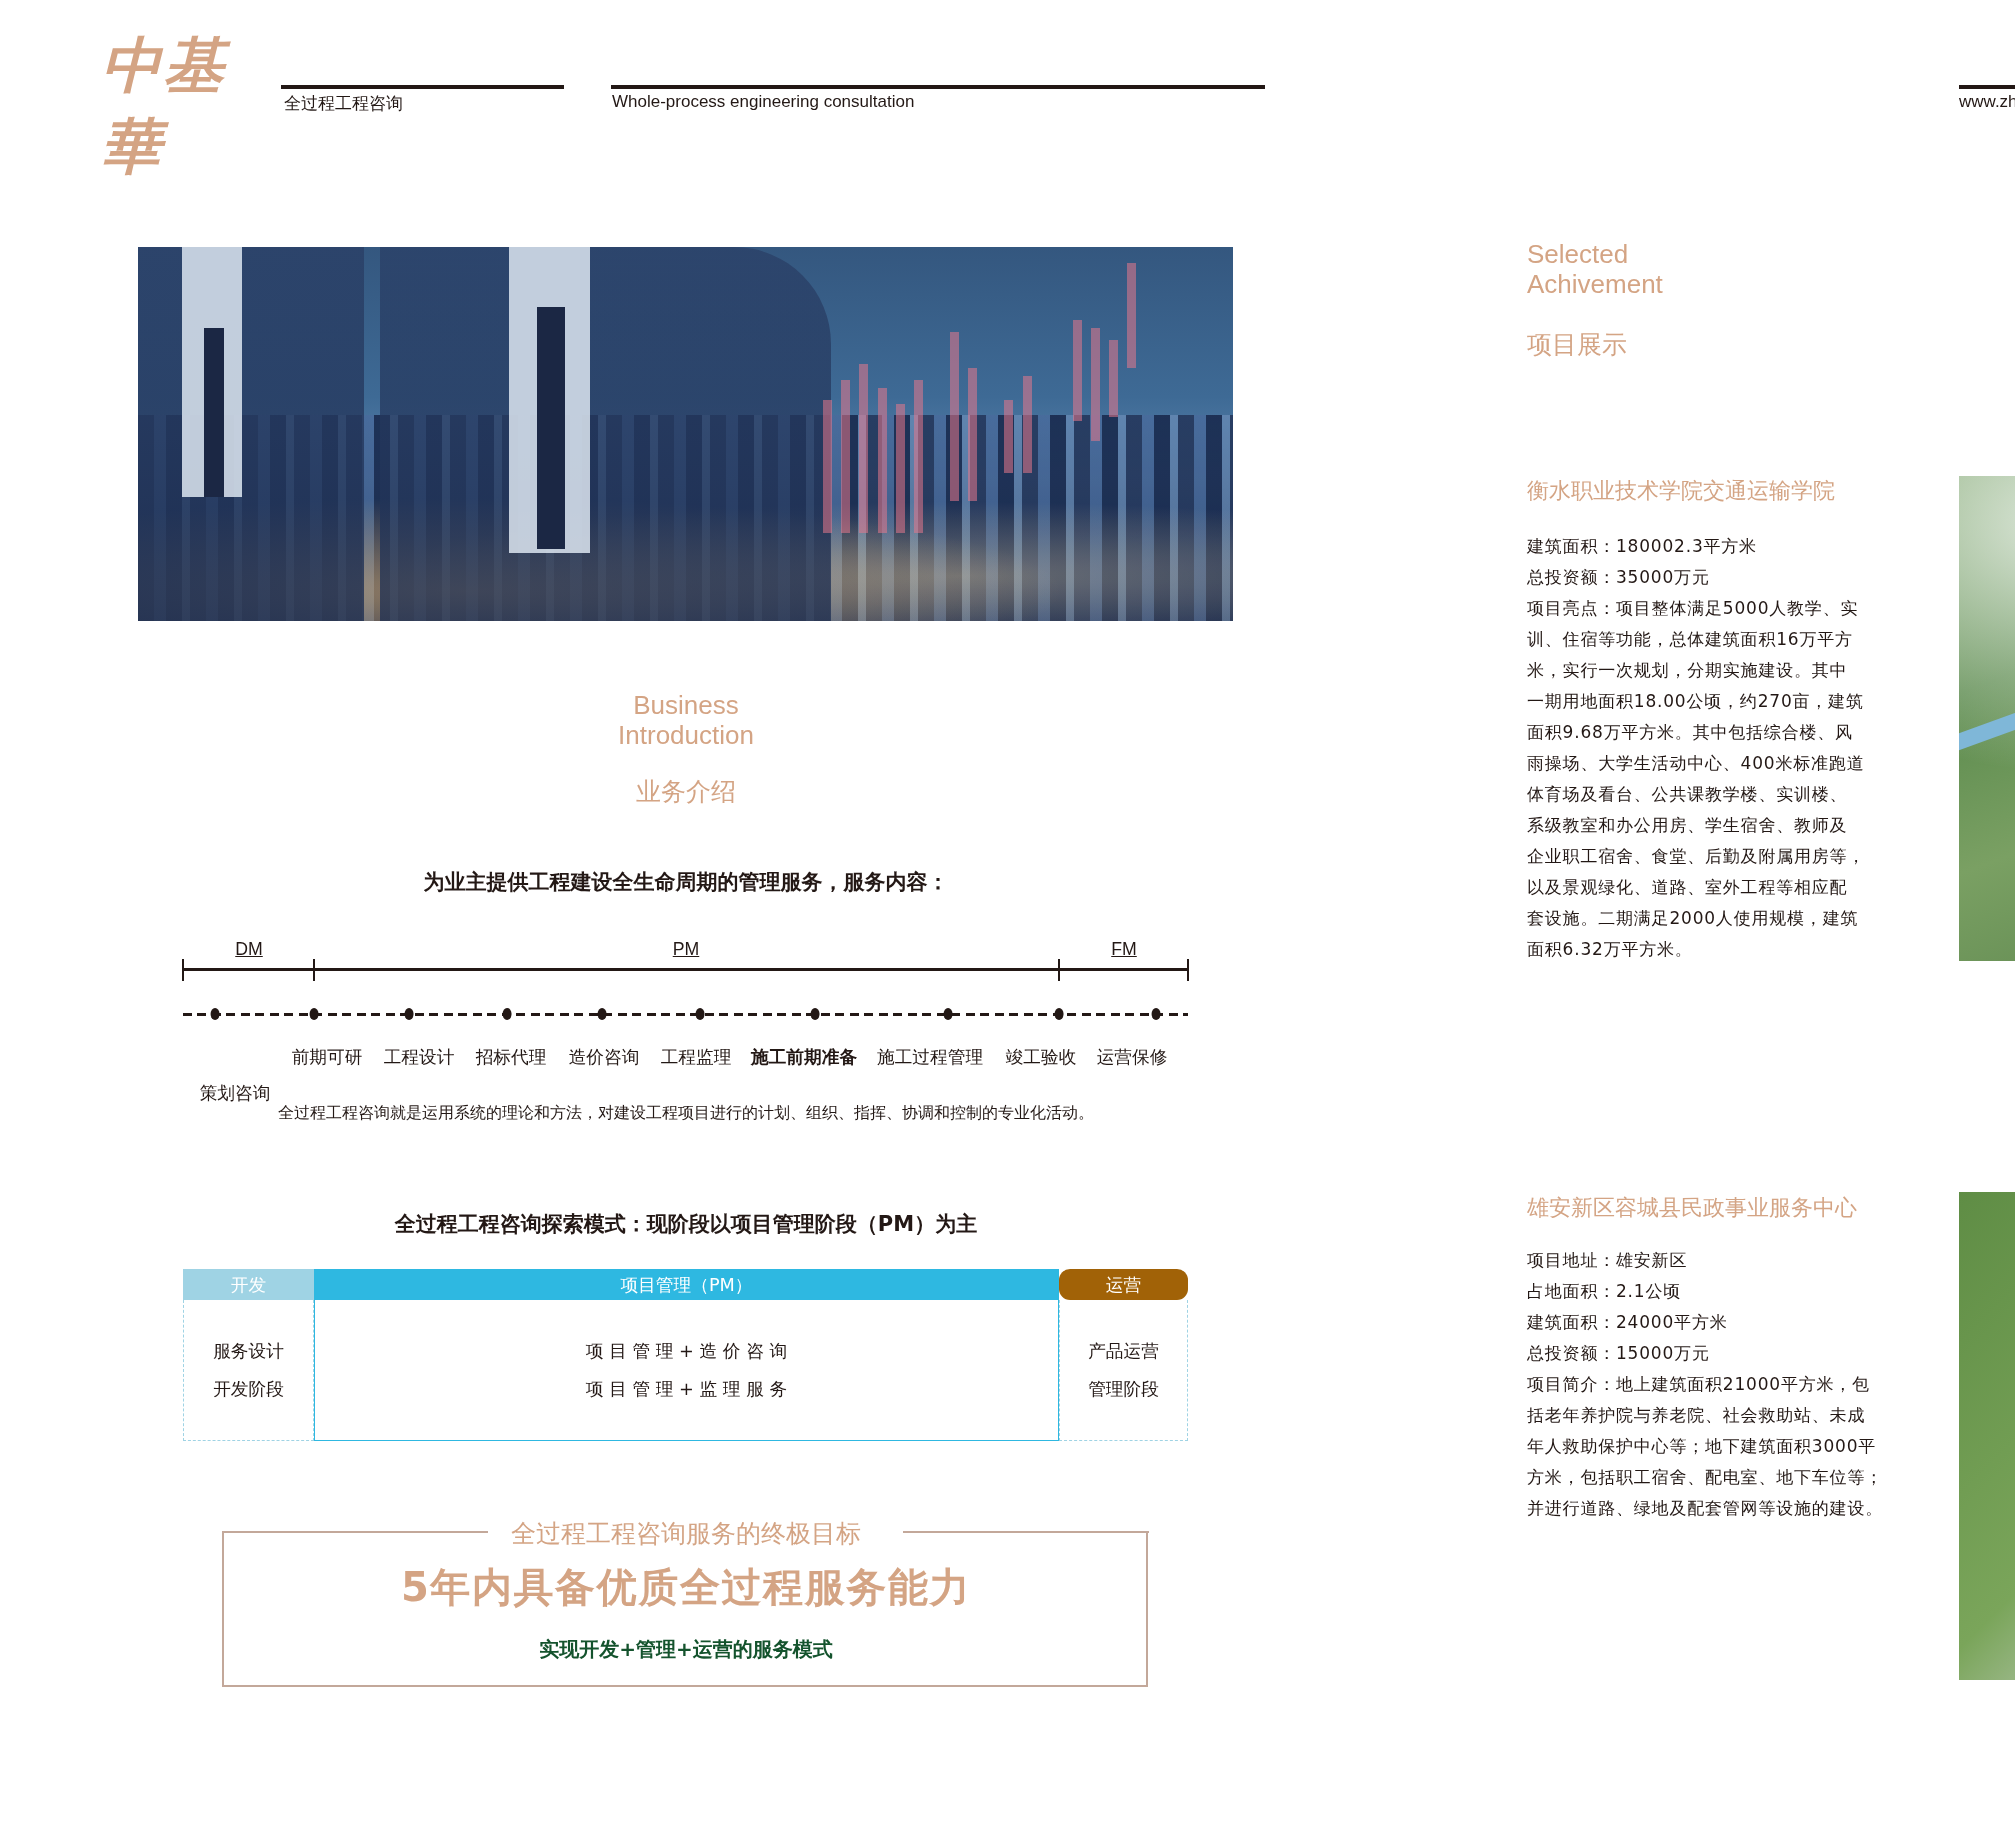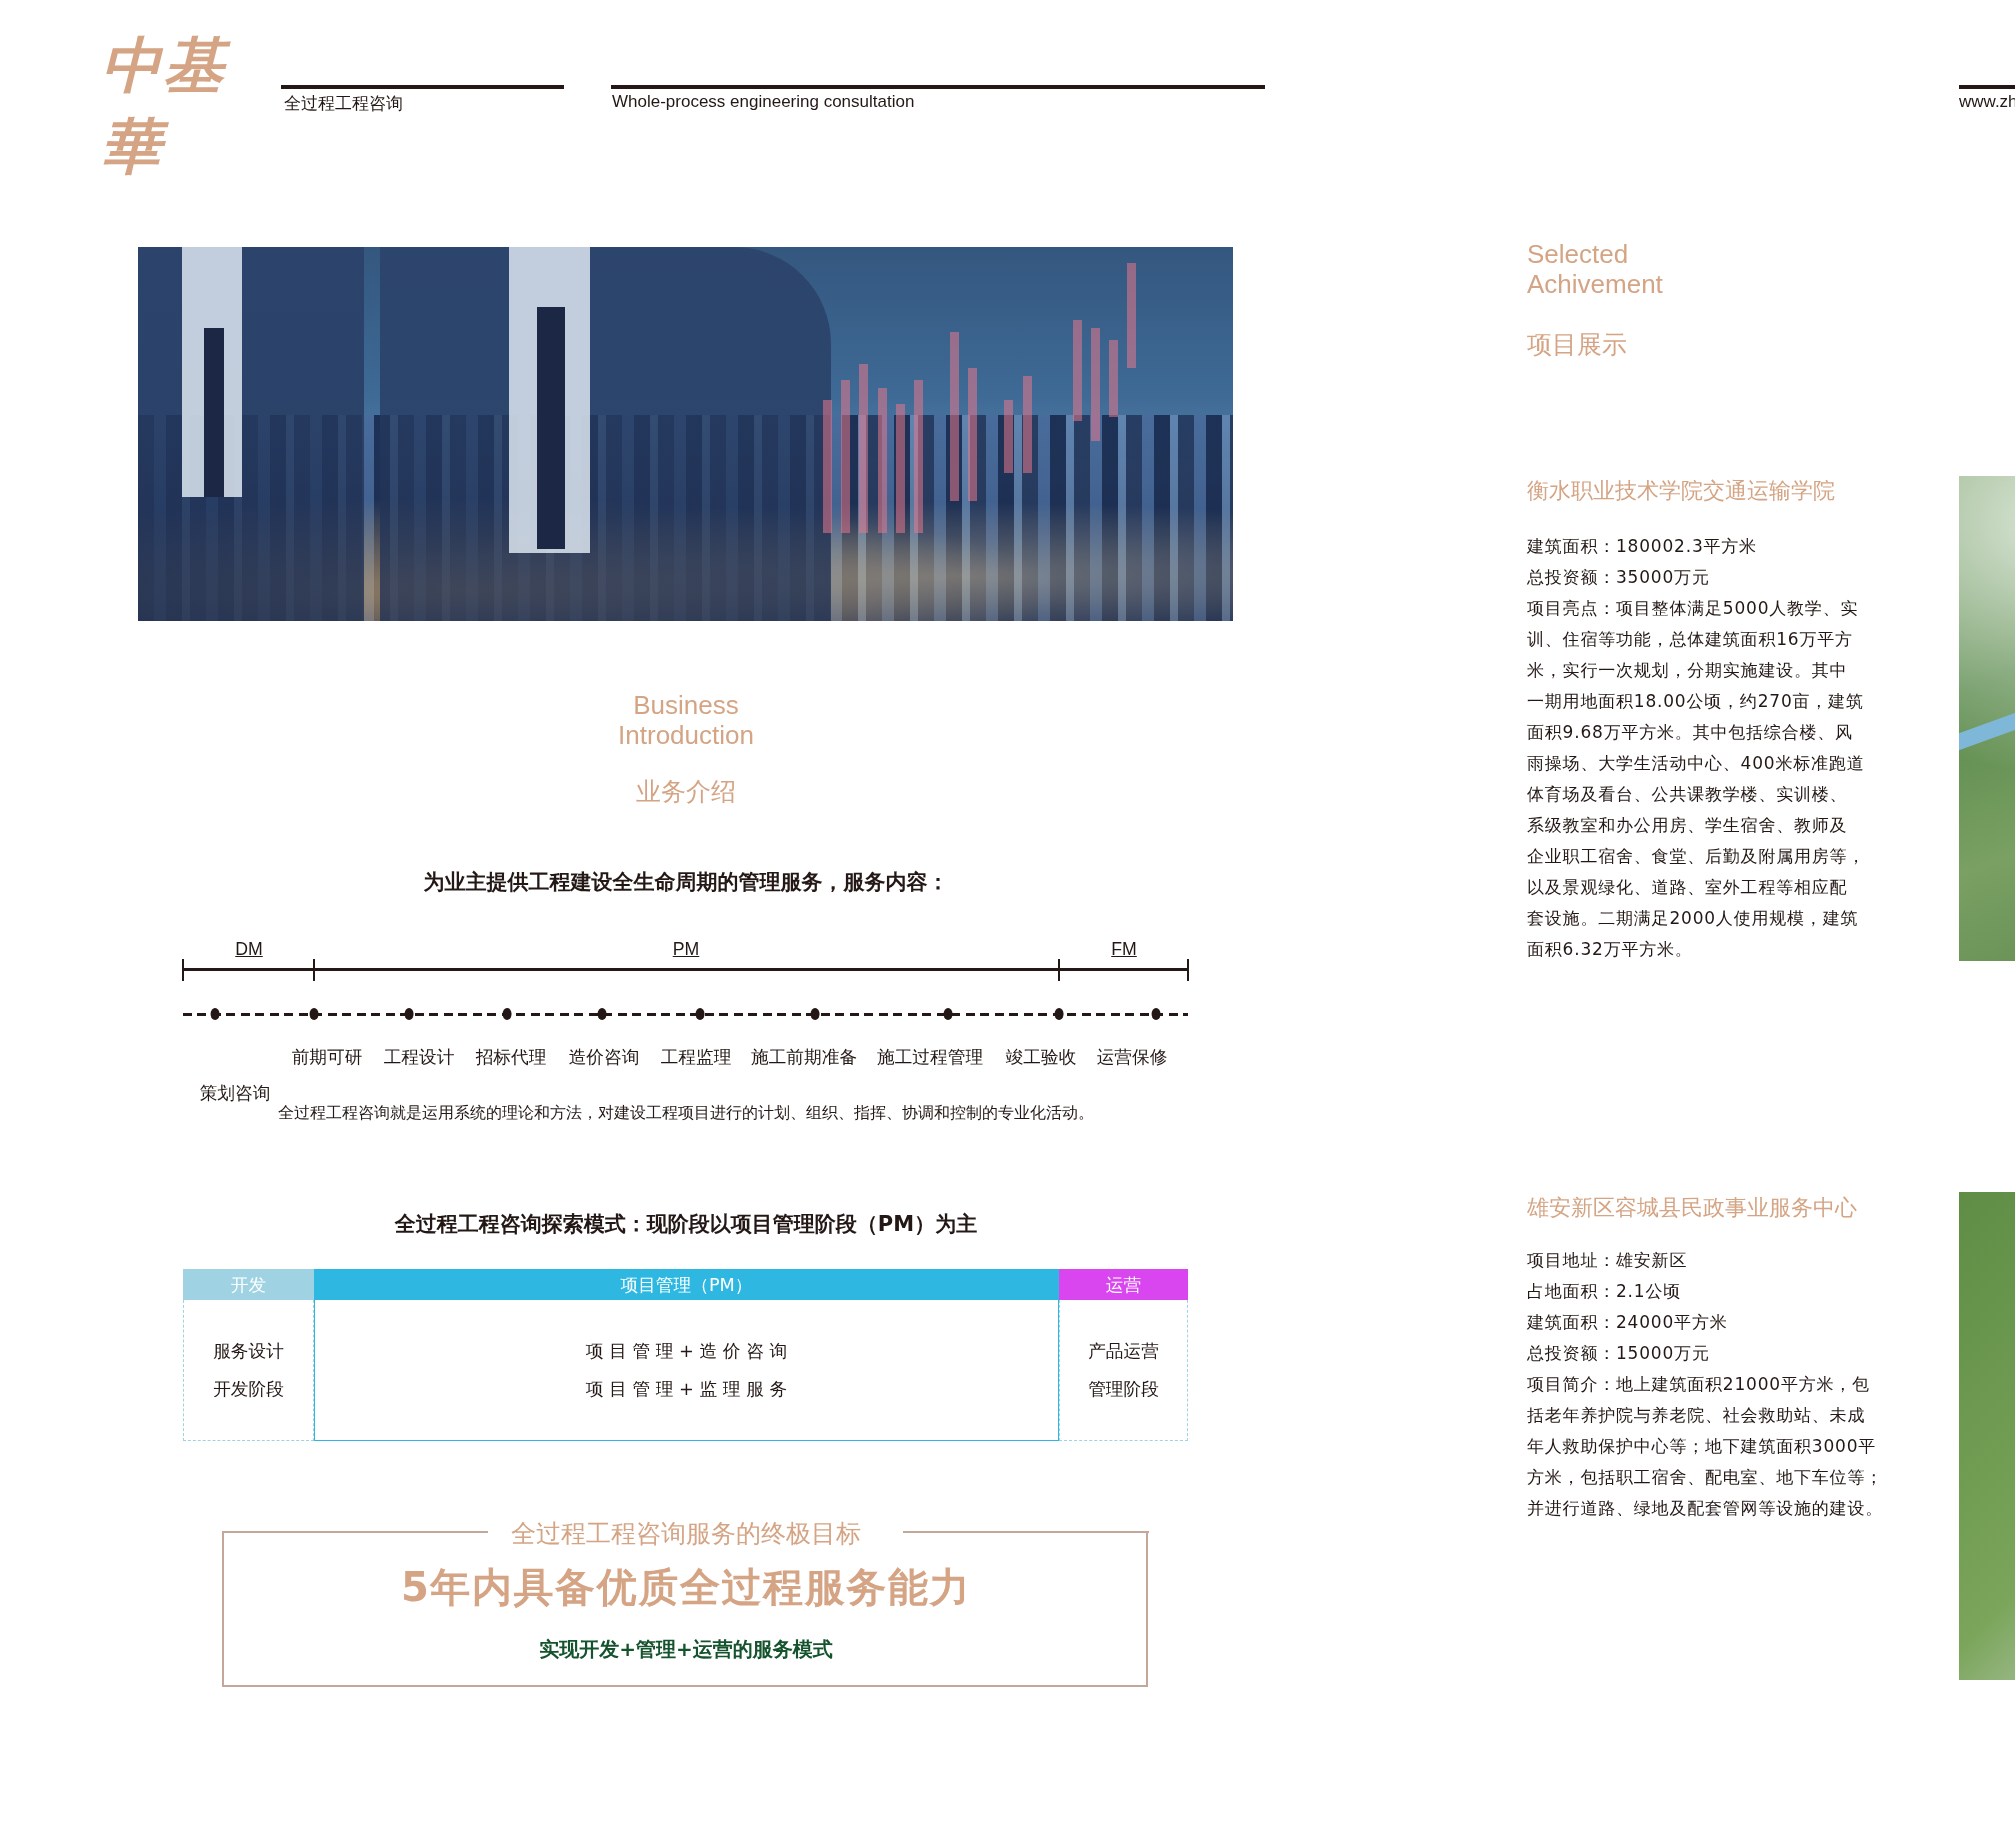--- a/index.html
+++ b/index.html
@@ -129,37 +129,37 @@
 <div class="dot" style="left:948px;top:1014px;"></div>
 <div class="dot" style="left:1059px;top:1014px;"></div>
 <div class="dot" style="left:1156px;top:1014px;"></div>
 
 <div class="step-label" style="left:235px;top:1045px;margin-top:36px;">策划咨询</div>
 <div class="step-label" style="left:327px;top:1045px;">前期可研</div>
 <div class="step-label" style="left:419px;top:1045px;">工程设计</div>
 <div class="step-label" style="left:511px;top:1045px;">招标代理</div>
 <div class="step-label" style="left:604px;top:1045px;">造价咨询</div>
 <div class="step-label" style="left:696px;top:1045px;">工程监理</div>
-<div class="step-label" style="left:804px;top:1045px;">施工前期准备</div>
+<div class="step-label" style="left:804px;top:1045px;font-weight:bold;">施工前期准备</div>
 <div class="step-label" style="left:930px;top:1045px;">施工过程管理</div>
 <div class="step-label" style="left:1041px;top:1045px;">竣工验收</div>
 <div class="step-label" style="left:1132px;top:1045px;">运营保修</div>
 
 <div class="desc center" style="left:686px;top:1103px;">全过程工程咨询就是运用系统的理论和方法，对建设工程项目进行的计划、组织、指挥、协调和控制的专业化活动。</div>
 
 <div class="subtitle center" style="left:686px;top:1210px;">全过程工程咨询探索模式：现阶段以项目管理阶段（PM）为主</div>
 
 <div class="table">
   <div class="th" style="left:0;width:131px;background:#9fd3e4;">
     <span>开发</span>
   </div>
   <div class="th" style="left:131px;width:745px;background:#2eb8e1;">
     <span>项目管理（PM）</span>
   </div>
-  <div class="th" style="left:876px;width:129px;background:#d946ef;">
+  <div class="th" style="left:876px;width:129px;background:#a16207;border-radius:11px;">
     <span>运营</span>
   </div>
   <div class="td td-side" style="left:0;width:131px;box-sizing:border-box;">
     <span>服务设计</span>
     <span>开发阶段</span>
   </div>
   <div class="td td-mid" style="left:131px;width:745px;box-sizing:border-box;">
     <span>项 目 管 理 + 造 价 咨 询</span>
     <span>项 目 管 理 + 监 理 服 务</span>
   </div>

